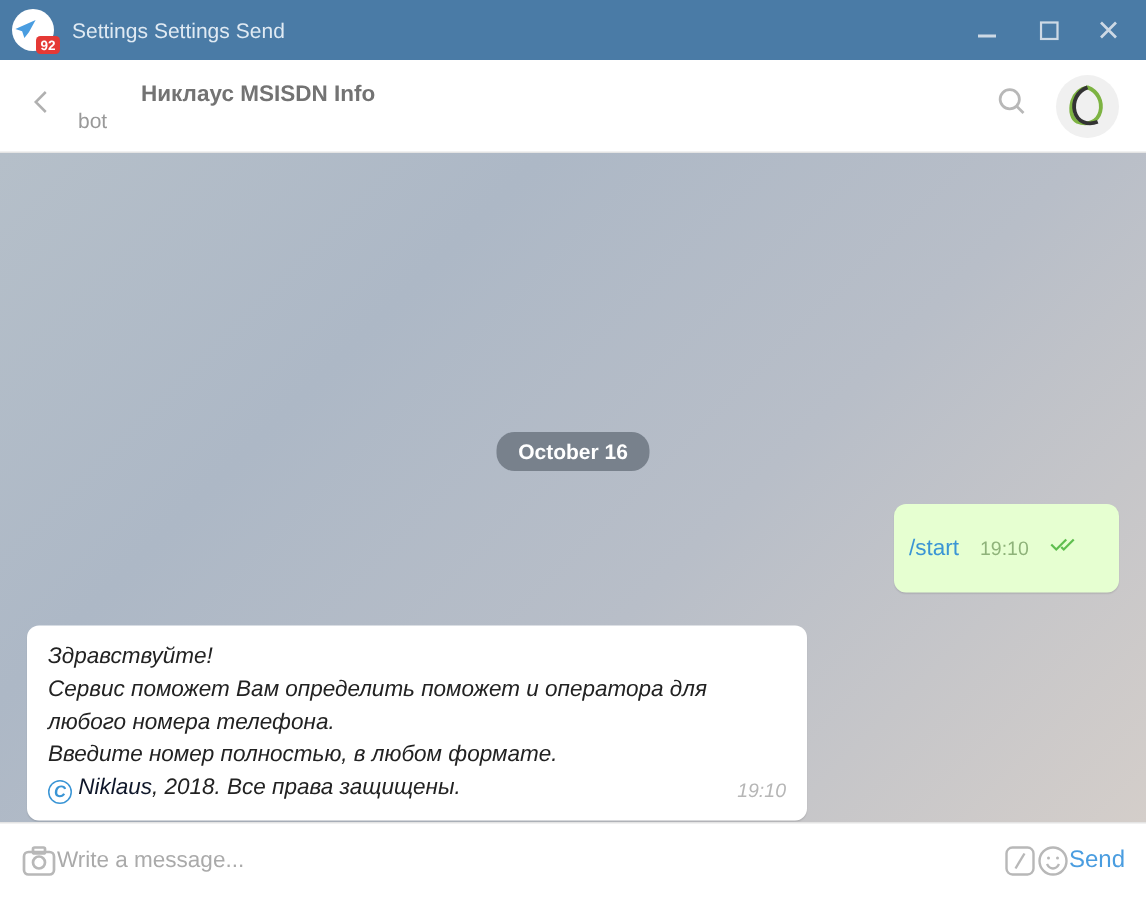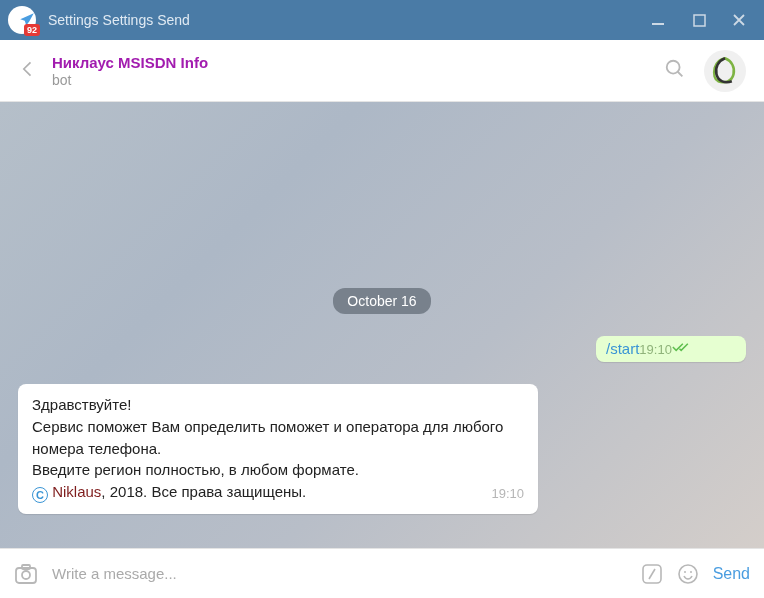--- a/index.html
+++ b/index.html
@@ -1,50 +1,50 @@
 <!DOCTYPE html>
 <html><head>
 <meta charset="utf-8">
 <style>
 * { margin: 0; padding: 0; box-sizing: border-box; }
 body { font-family: -apple-system, BlinkMacSystemFont, "Segoe UI", Arial, sans-serif; width: 764px; height: 598px; overflow: hidden; background: #fff; }
 
 .titlebar { height: 40px; background: #4a7ba6; display: flex; align-items: center; padding: 0 8px; color: #e0eaf3; }
-.app-icon { width: 28px; height: 28px; background: #fff; border-radius: 50%; position: relative; display: flex; align-items: center; justify-content: flex-end; margin-right: 12px; }
+.app-icon { width: 28px; height: 28px; background: #fff; border-radius: 50%; position: relative; display: flex; align-items: center; justify-content: flex-start; margin-right: 12px; }
 .app-icon svg { width: 18px; height: 18px; }
 .badge { position: absolute; bottom: -2px; right: -4px; background: #e53935; color: #fff; font-size: 9px; padding: 1px 3px; border-radius: 3px; font-weight: bold; }
 .menu { display: flex; gap: 4px; font-size: 14px; }
 .menu span { cursor: pointer; }
 .win-controls { margin-left: auto; display: flex; gap: 22px; align-items: center; padding-right: 8px; }
 .win-btn { width: 18px; height: 18px; display: flex; align-items: center; justify-content: center; cursor: pointer; color: #cdd9e5; }
 
 .header { height: 62px; background: #fff; border-bottom: 1px solid #e4e4e4; display: flex; align-items: center; padding: 0 18px; }
 .back-arrow { color: #b0b0b0; margin-right: 14px; cursor: pointer; }
 .chat-info { flex: 1; }
-.chat-title { font-size: 15px; font-weight: 600; color: #a21caf; }
+.chat-title { font-size: 15px; font-weight: 600; color: #737373; margin-left: 42px; }
 .chat-sub { font-size: 14px; color: #999; margin-top: 1px; }
 .search-btn { color: #b8b8b8; margin-right: 18px; cursor: pointer; }
 .avatar { width: 42px; height: 42px; border-radius: 50%; background: #f0f0f0; display: flex; align-items: center; justify-content: center; }
 
 .chat-area { height: 446px; background: linear-gradient(135deg, #b5bfc9 0%, #adb8c6 30%, #b8bec8 60%, #d4ceca 100%); position: relative; display: flex; flex-direction: column; padding: 16px 18px; overflow: hidden; }
 
-.date-badge { align-self: center; background: rgba(100,110,120,0.75); color: #fff; padding: 5px 14px; border-radius: 12px; font-size: 14px; font-weight: 400; margin-top: 170px; margin-bottom: 22px; }
+.date-badge { align-self: center; background: rgba(100,110,120,0.75); color: #fff; padding: 5px 14px; border-radius: 12px; font-size: 14px; font-weight: 700; margin-top: 170px; margin-bottom: 22px; }
 
-.msg-out { align-self: flex-end; background: #e6ffd1; border-radius: 8px; padding: 4px 10px; display: flex; align-items: baseline; box-shadow: 0 1px 1px rgba(0,0,0,0.1); margin-bottom: 22px; min-width: 150px; }
+.msg-out { align-self: flex-end; background: #e6ffd1; border-radius: 8px; padding: 20px 10px; display: flex; align-items: baseline; gap: 14px; box-shadow: 0 1px 1px rgba(0,0,0,0.1); margin-bottom: 22px; min-width: 150px; }
 .msg-out .cmd { color: #3a95d5; font-size: 15px; }
 .msg-out .time { color: #8fb37a; font-size: 13px; }
 .checks { color: #5fbf4f; }
 
 .msg-in { align-self: flex-start; background: #fff; border-radius: 8px; padding: 10px 14px; max-width: 520px; box-shadow: 0 1px 1px rgba(0,0,0,0.1); position: relative; }
-.msg-in .body { font-size: 15px; color: #222; line-height: 1.45; }
-.msg-in .body a { color: #7f1d1d; text-decoration: none; }
+.msg-in .body { font-size: 15px; color: #222; line-height: 1.45; font-style: italic; }
+.msg-in .body a { color: #0f172a; text-decoration: none; }
 .copyright-icon { display: inline-block; width: 16px; height: 16px; border: 1.5px solid #3a95d5; border-radius: 50%; color: #3a95d5; font-size: 11px; text-align: center; line-height: 14px; vertical-align: -2px; font-weight: bold; }
 .msg-in .time { color: #b6b6b6; font-size: 13px; float: right; margin-top: 4px; margin-left: 20px; }
 
-.compose { height: 50px; background: #fff; border-top: 1px solid #e4e4e4; display: flex; align-items: center; padding: 0 14px; gap: 14px; }
+.compose { height: 50px; background: #fff; border-top: 1px solid #e4e4e4; display: flex; align-items: center; padding: 0 14px; }
 .compose-icon { color: #b8b8b8; cursor: pointer; display: flex; }
 .compose-input { flex: 1; border: none; outline: none; font-size: 15px; color: #333; }
 .compose-input::placeholder { color: #aaa; }
 .send-btn { color: #4a9de0; font-size: 16px; font-weight: 500; cursor: pointer; }
 </style>
 </head>
 <body>
 
 <div class="titlebar">
   <div class="app-icon">
@@ -111,21 +111,21 @@
       <svg width="20" height="14" viewBox="0 0 24 14">
           <path d="M1 7l4 4L13 3M9 9l2 2L19 3" fill="none" stroke="currentColor" stroke-width="1.8"></path>
         </svg>
     </span>
   </div>
 
   <div class="msg-in">
     <div class="body">
       <span>Здравствуйте!</span><br>
       <span>Сервис поможет Вам определить поможет и оператора для любого номера телефона.</span><br>
-      <span>Введите регион полностью, в любом формате.</span><br>
+      <span>Введите номер полностью, в любом формате.</span><br>
       <span class="copyright-icon">C</span>
       <a href="#">Niklaus</a><span>, 2018. Все права защищены.</span>
       <span class="time">19:10</span>
     </div>
   </div>
 </div>
 
 <div class="compose">
   <span class="compose-icon">
     <svg width="24" height="22" viewBox="0 0 24 22">

